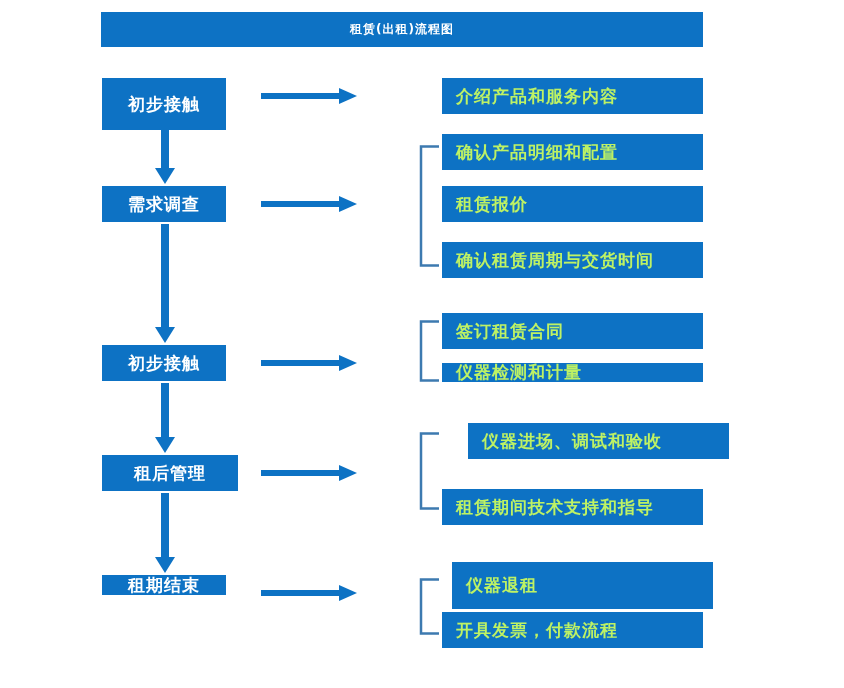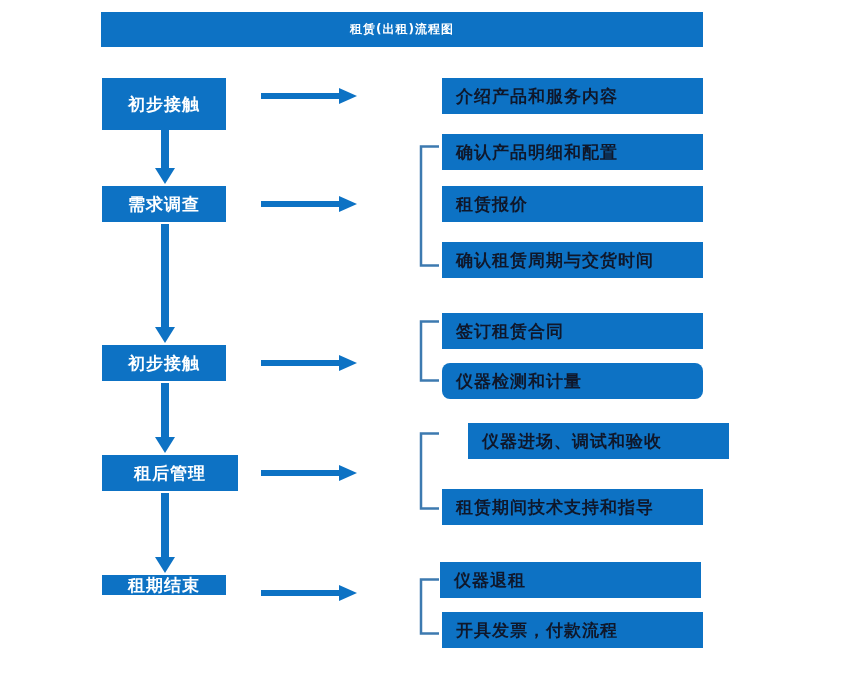--- a/index.html
+++ b/index.html
@@ -37,21 +37,21 @@
     font-size: 17px;
     font-weight: bold;
     display: flex;
     align-items: center;
     justify-content: center;
     letter-spacing: 1px;
   }
   .detail-box {
     position: absolute;
     background: #0d72c4;
-    color: #0f172a;
+    color: #bef264;
     font-size: 17px;
     font-weight: bold;
     display: flex;
     align-items: center;
     padding-left: 14px;
     box-sizing: border-box;
     letter-spacing: 1px;
   }
   .h-arrow {
     position: absolute;
@@ -160,21 +160,21 @@
     </svg>
   </div>
 
   <div class="detail-box" style="left:442px; top:78px; width:261px; height:36px;">介绍产品和服务内容</div>
 
   <div class="detail-box" style="left:442px; top:134px; width:261px; height:36px;">确认产品明细和配置</div>
   <div class="detail-box" style="left:442px; top:186px; width:261px; height:36px;">租赁报价</div>
   <div class="detail-box" style="left:442px; top:242px; width:261px; height:36px;">确认租赁周期与交货时间</div>
 
   <div class="detail-box" style="left:442px; top:313px; width:261px; height:36px;">签订租赁合同</div>
-  <div class="detail-box" style="left:442px; top:363px; width:261px; height:36px;border-radius:8px;">仪器检测和计量</div>
+  <div class="detail-box" style="left:442px; top:363px; width:261px; height:19px;">仪器检测和计量</div>
 
   <div class="detail-box" style="left:442px; top:423px; width:261px; height:36px;margin-left:26px;">仪器进场、调试和验收</div>
   <div class="detail-box" style="left:442px; top:489px; width:261px; height:36px;">租赁期间技术支持和指导</div>
 
-  <div class="detail-box" style="left:440px; top:562px; width:261px; height:36px;">仪器退租</div>
+  <div class="detail-box" style="left:452px; top:562px; width:261px; height:47px;">仪器退租</div>
   <div class="detail-box" style="left:442px; top:612px; width:261px; height:36px;">开具发票，付款流程</div>
 
 </div>
 
 </body></html>

